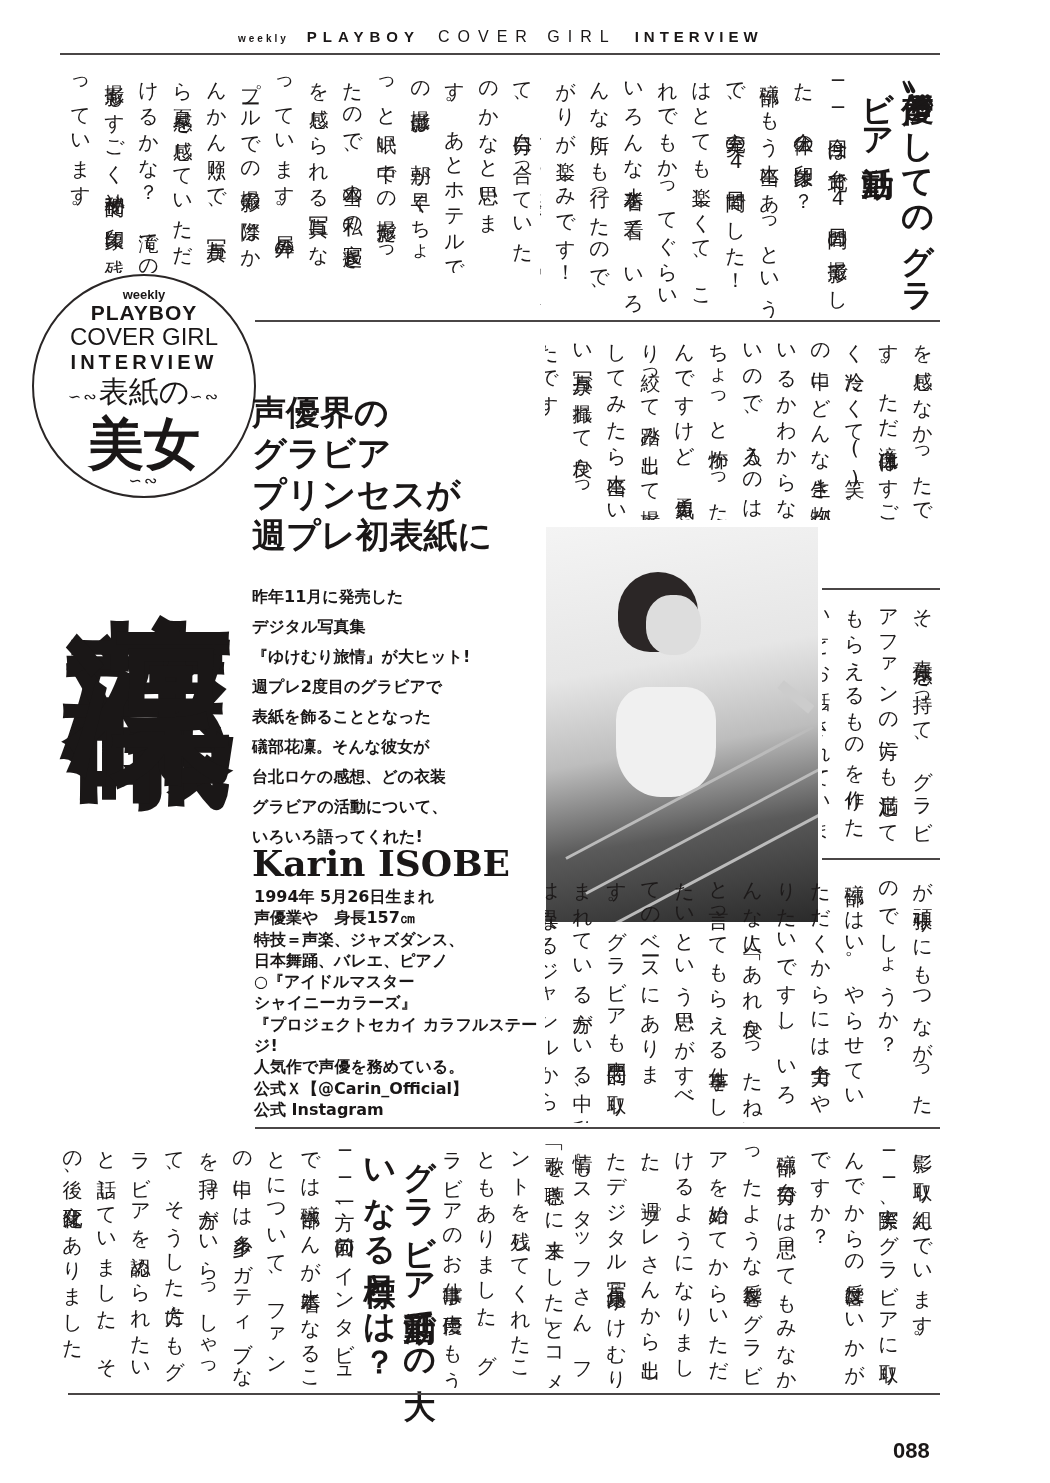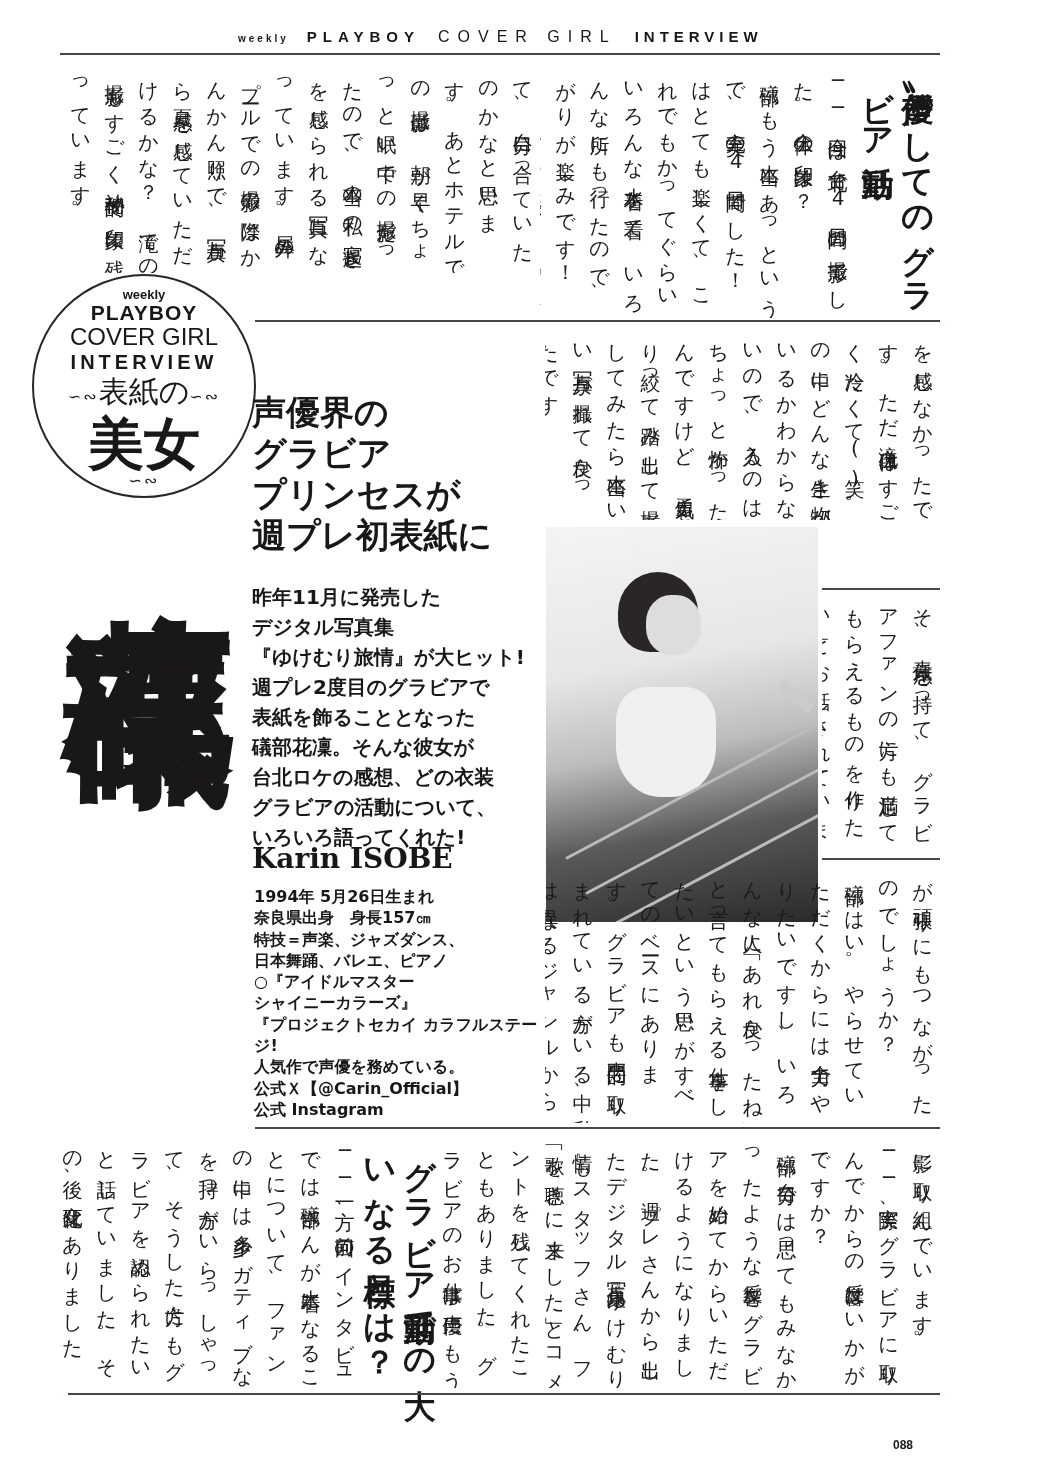--- a/index.html
+++ b/index.html
@@ -21,30 +21,30 @@
   .badge .b1{margin-top:12px;font-size:13px;font-weight:bold;line-height:14px;}
   .badge .b2{font-size:21px;font-weight:bold;line-height:22px;letter-spacing:1px;}
   .badge .b3{font-size:24px;line-height:26px;}
   .badge .b4{font-size:20px;font-weight:bold;letter-spacing:4px;line-height:24px;}
   .badge .b5{font-size:30px;line-height:36px;font-family:"DejaVu Serif",serif;}
   .badge .b6{font-size:56px;line-height:56px;font-family:"DejaVu Serif",serif;font-weight:bold;}
   .badge .orn{font-size:16px;letter-spacing:2px;}
   .bigname{left:52px;top:500px;width:200px;writing-mode:vertical-rl;text-orientation:upright;
            font-family:"DejaVu Serif",serif;font-weight:bold;font-size:170px;line-height:200px;letter-spacing:-10px;}
   .catch{left:252px;top:392px;width:300px;font-weight:bold;font-size:34px;line-height:41px;}
-  .lede{left:252px;top:582px;width:300px;font-weight:bold;font-size:20px;line-height:30px;}
-  .name-en{left:252px;top:842px;font-family:"DejaVu Serif",serif;font-size:28px;font-weight:bold;}
+  .lede{left:252px;top:582px;width:300px;font-weight:bold;font-size:16px;line-height:30px;}
+  .name-en{left:252px;top:842px;font-family:"DejaVu Serif",serif;font-size:36px;font-weight:bold;}
   .profile{left:254px;top:886px;width:300px;font-size:16px;line-height:21.3px;font-weight:bold;}
   .photo{left:546px;top:527px;width:272px;height:395px;background:linear-gradient(170deg,#f4f4f4 0%,#e6e6e6 35%,#bdbdbd 55%,#5a5a5a 75%,#2a2a2a 100%);overflow:hidden;}
   .photo .hair{position:absolute;left:72px;top:45px;width:80px;height:80px;border-radius:50% 50% 40% 40%;background:#2b2626;}
   .photo .face{position:absolute;left:100px;top:68px;width:55px;height:60px;border-radius:45%;background:#ddd;}
   .photo .dress{position:absolute;left:70px;top:160px;width:100px;height:110px;border-radius:30% 30% 45% 45%;background:#f0f0f0;}
   .photo .rail{position:absolute;left:230px;top:165px;width:40px;height:10px;background:#ccc;transform:rotate(40deg);}
   .photo .step{position:absolute;height:3px;background:#bbb;transform:rotate(-28deg);transform-origin:left;}
-  .folio{left:893px;top:1438px;font-family:"Liberation Sans",sans-serif;font-weight:bold;font-size:12px;}
+  .folio{left:893px;top:1438px;font-family:"Liberation Sans",sans-serif;font-weight:bold;font-size:22px;}
 </style>
 </head>
 <body>
 
 <div class="abs runhead">
   <span class="rh-weekly">weekly</span><span class="rh-playboy">PLAYBOY</span><span class="rh-cover">COVER GIRL</span><span class="rh-interview">INTERVIEW</span>
 </div>
 <div class="hline" style="left:60px;top:53px;width:880px;"></div>
 
 <div class="abs vhead" style="left:856px;top:68px;width:82px;height:250px;">〝声優〟としてのグラビア活動</div>
@@ -85,21 +85,21 @@
   <div>表紙を飾ることとなった</div>
   <div>礒部花凜。そんな彼女が</div>
   <div>台北ロケの感想、どの衣装</div>
   <div>グラビアの活動について、</div>
   <div>いろいろ語ってくれた!</div>
 </div>
 
 <div class="abs name-en">Karin ISOBE</div>
 <div class="abs profile">
   <div>1994年 5月26日生まれ</div>
-  <div>奈良県出身　身長157㎝</div>
+  <div>声優業や　身長157㎝</div>
   <div>特技＝声楽、ジャズダンス、</div>
   <div>日本舞踊、バレエ、ピアノ</div>
   <div>○『アイドルマスター</div>
   <div>シャイニーカラーズ』</div>
   <div>『プロジェクトセカイ カラフルステージ!</div>
   <div>人気作で声優を務めている。</div>
   <div>公式Ｘ【@Carin_Official】</div>
   <div>公式 Instagram</div>
 </div>
 

